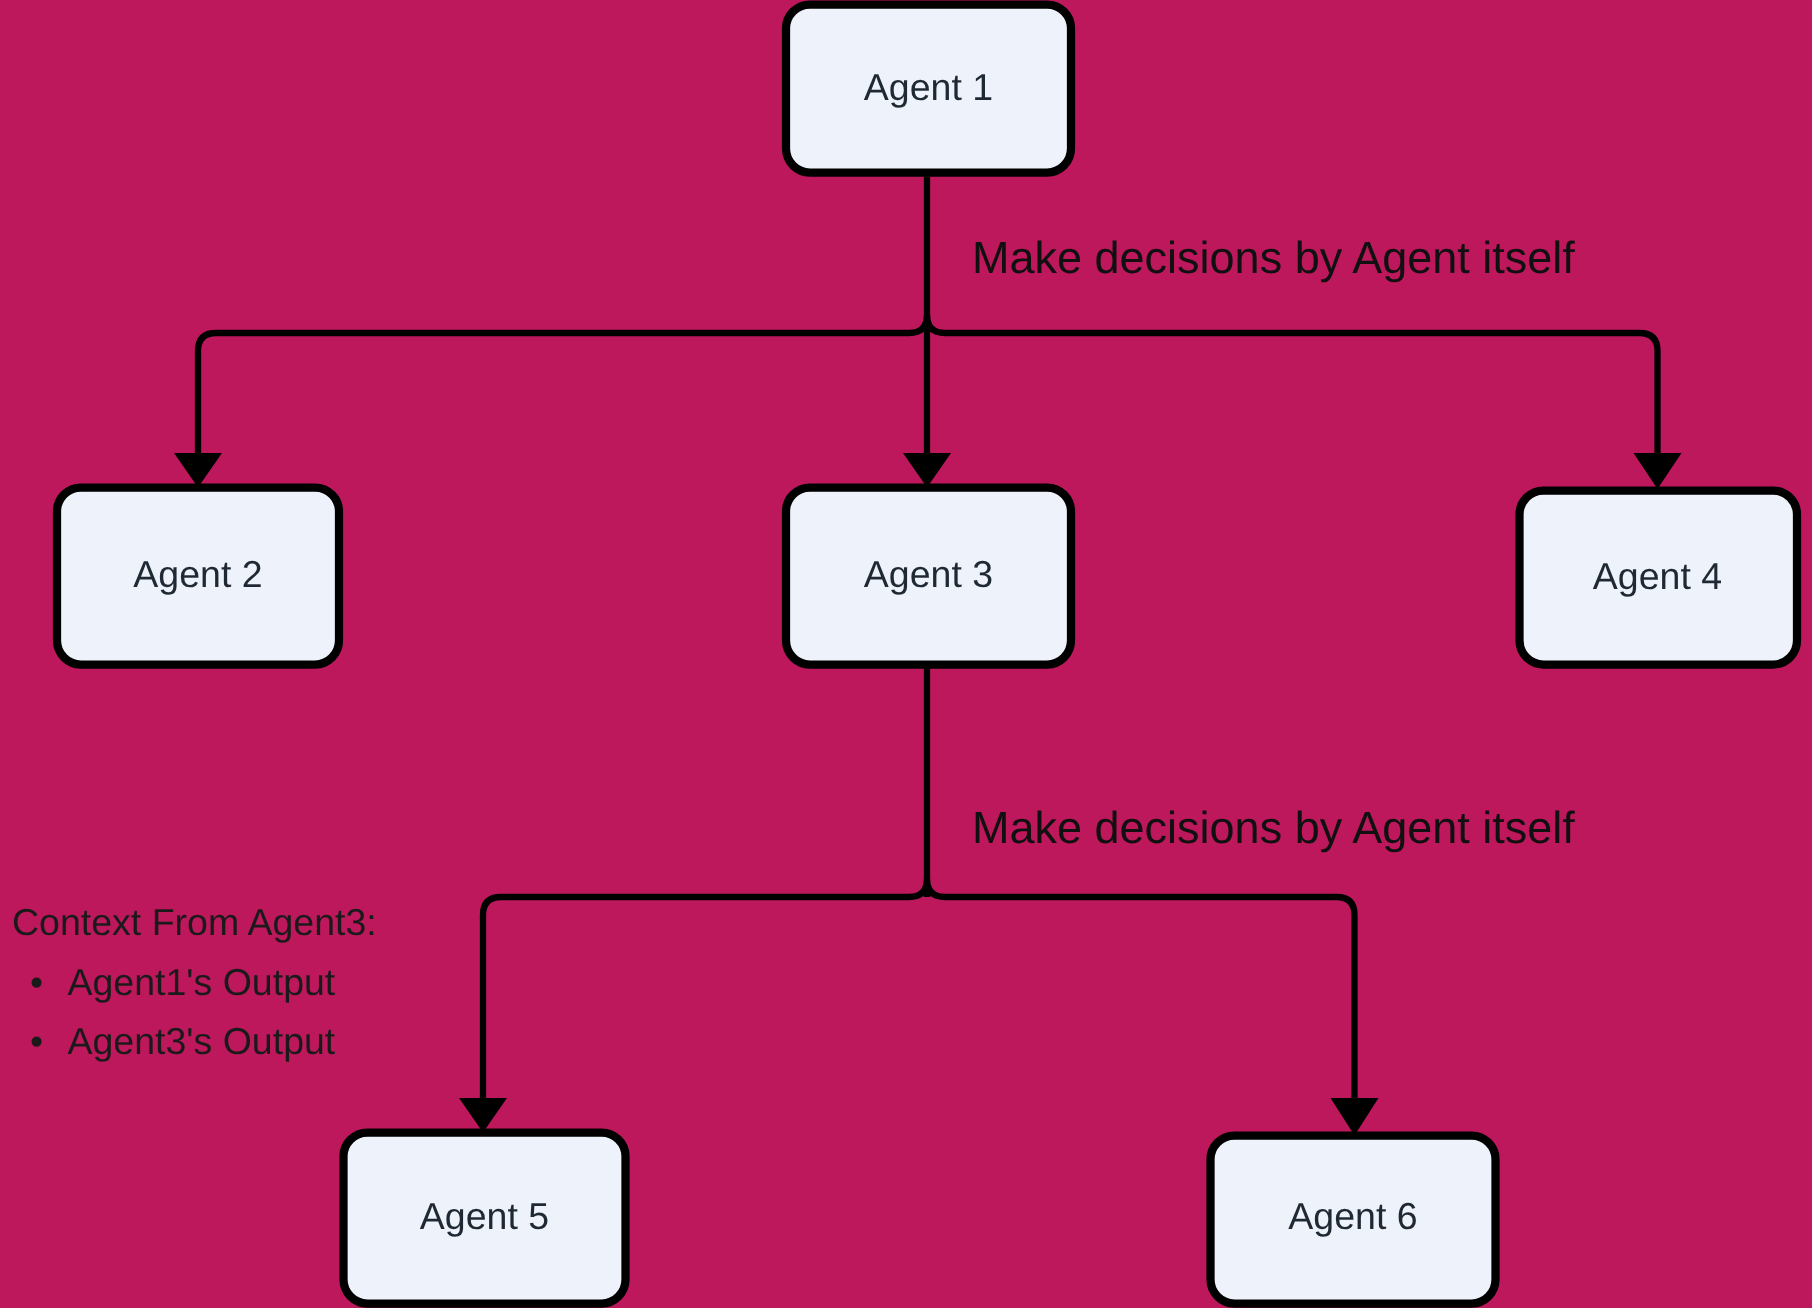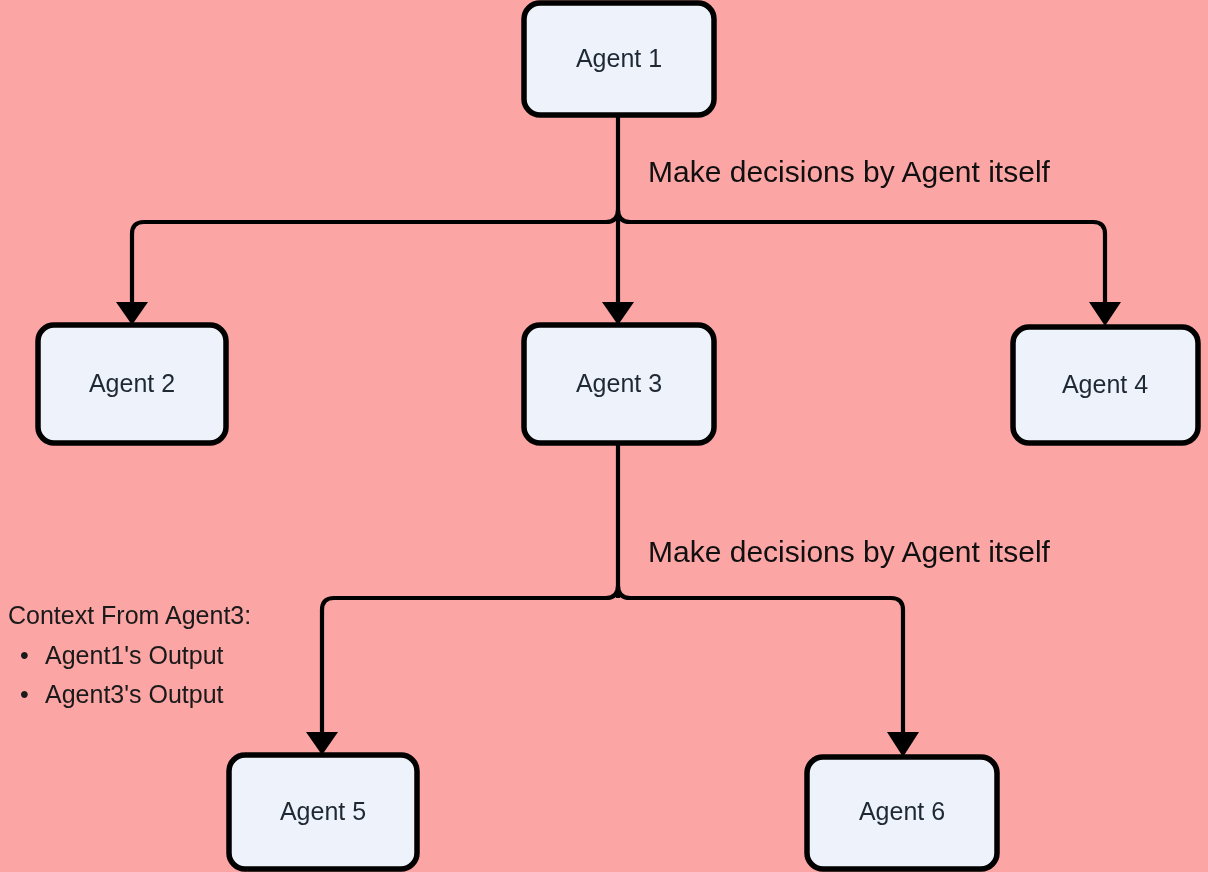--- a/index.html
+++ b/index.html
@@ -10,21 +10,21 @@
   body {
     width: 1208px;
     height: 872px;
     font-family: "Liberation Sans", sans-serif;
     overflow: hidden;
   }
   #diagram-root {
     position: relative;
     width: 1208px;
     height: 872px;
-    background: #fca5a5;
+    background: #be185d;
   }
   svg.canvas {
     position: absolute;
     top: 0;
     left: 0;
     width: 1208px;
     height: 872px;
     display: block;
   }
   .node-rect {

